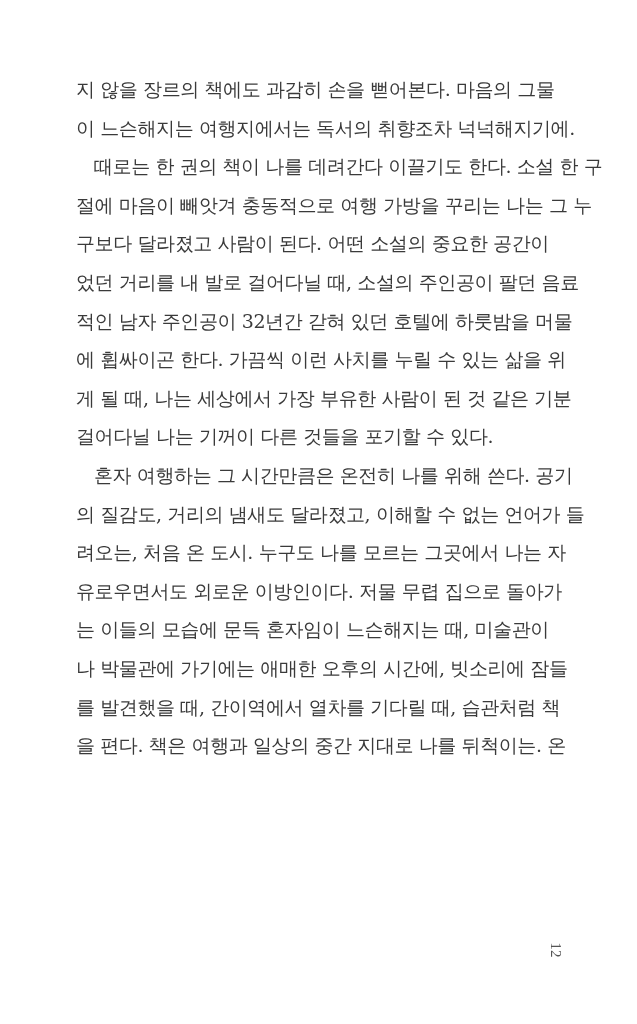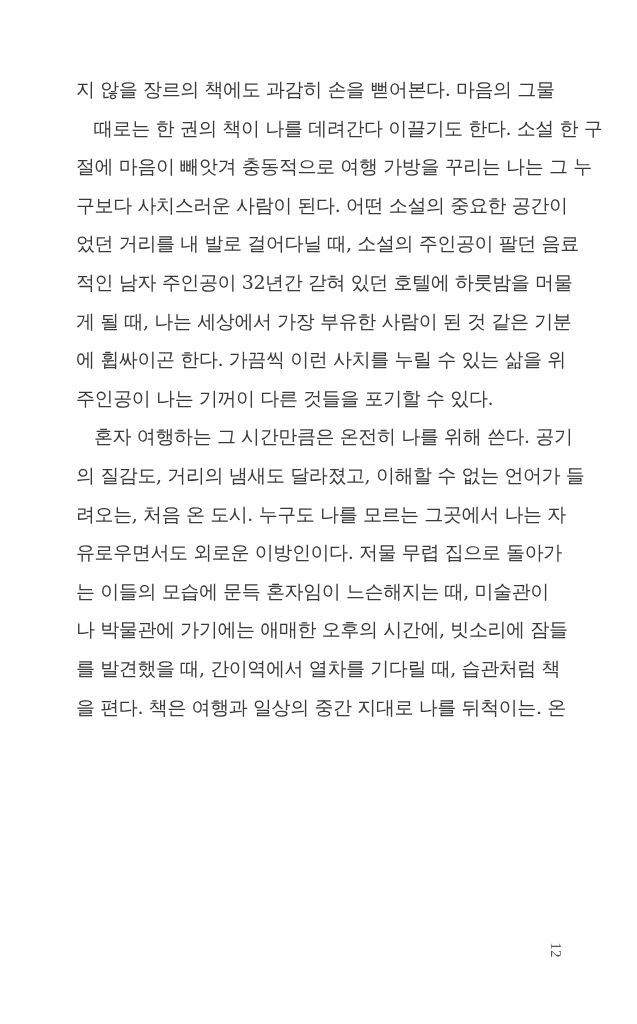--- a/index.html
+++ b/index.html
@@ -53,28 +53,29 @@
       text-align: center;
       line-height: 20px;
     }
   </style>
 </head>
 <body>
 
 <div class="page">
   <div class="text-block">
     <div class="line">지 않을 장르의 책에도 과감히 손을 뻗어본다. 마음의 그물</div>
+    <div class="line">이 느슨해지는 여행지에서는 독서의 취향조차 넉넉해지기에.</div>
     <div class="line indent">때로는 한 권의 책이 나를 데려간다 이끌기도 한다. 소설 한 구</div>
     <div class="line">절에 마음이 빼앗겨 충동적으로 여행 가방을 꾸리는 나는 그 누</div>
-    <div class="line">구보다 사치스러운 사람이 된다. 어떤 소설의 중요한 공간이</div>
+    <div class="line">구보다 달라졌고 사람이 된다. 어떤 소설의 중요한 공간이</div>
     <div class="line">었던 거리를 내 발로 걸어다닐 때, 소설의 주인공이 팔던 음료</div>
     <div class="line">적인 남자 주인공이 32년간 갇혀 있던 호텔에 하룻밤을 머물</div>
+    <div class="line">에 휩싸이곤 한다. 가끔씩 이런 사치를 누릴 수 있는 삶을 위</div>
     <div class="line">게 될 때, 나는 세상에서 가장 부유한 사람이 된 것 같은 기분</div>
-    <div class="line">에 휩싸이곤 한다. 가끔씩 이런 사치를 누릴 수 있는 삶을 위</div>
-    <div class="line">주인공이 나는 기꺼이 다른 것들을 포기할 수 있다.</div>
+    <div class="line">걸어다닐 나는 기꺼이 다른 것들을 포기할 수 있다.</div>
     <div class="line indent">혼자 여행하는 그 시간만큼은 온전히 나를 위해 쓴다. 공기</div>
     <div class="line">의 질감도, 거리의 냄새도 달라졌고, 이해할 수 없는 언어가 들</div>
     <div class="line">려오는, 처음 온 도시. 누구도 나를 모르는 그곳에서 나는 자</div>
     <div class="line">유로우면서도 외로운 이방인이다. 저물 무렵 집으로 돌아가</div>
     <div class="line">는 이들의 모습에 문득 혼자임이 느슨해지는 때, 미술관이</div>
     <div class="line">나 박물관에 가기에는 애매한 오후의 시간에, 빗소리에 잠들</div>
     <div class="line">를 발견했을 때, 간이역에서 열차를 기다릴 때, 습관처럼 책</div>
     <div class="line">을 편다. 책은 여행과 일상의 중간 지대로 나를 뒤척이는. 온</div>
   </div>
   <div class="page-number">12</div>

